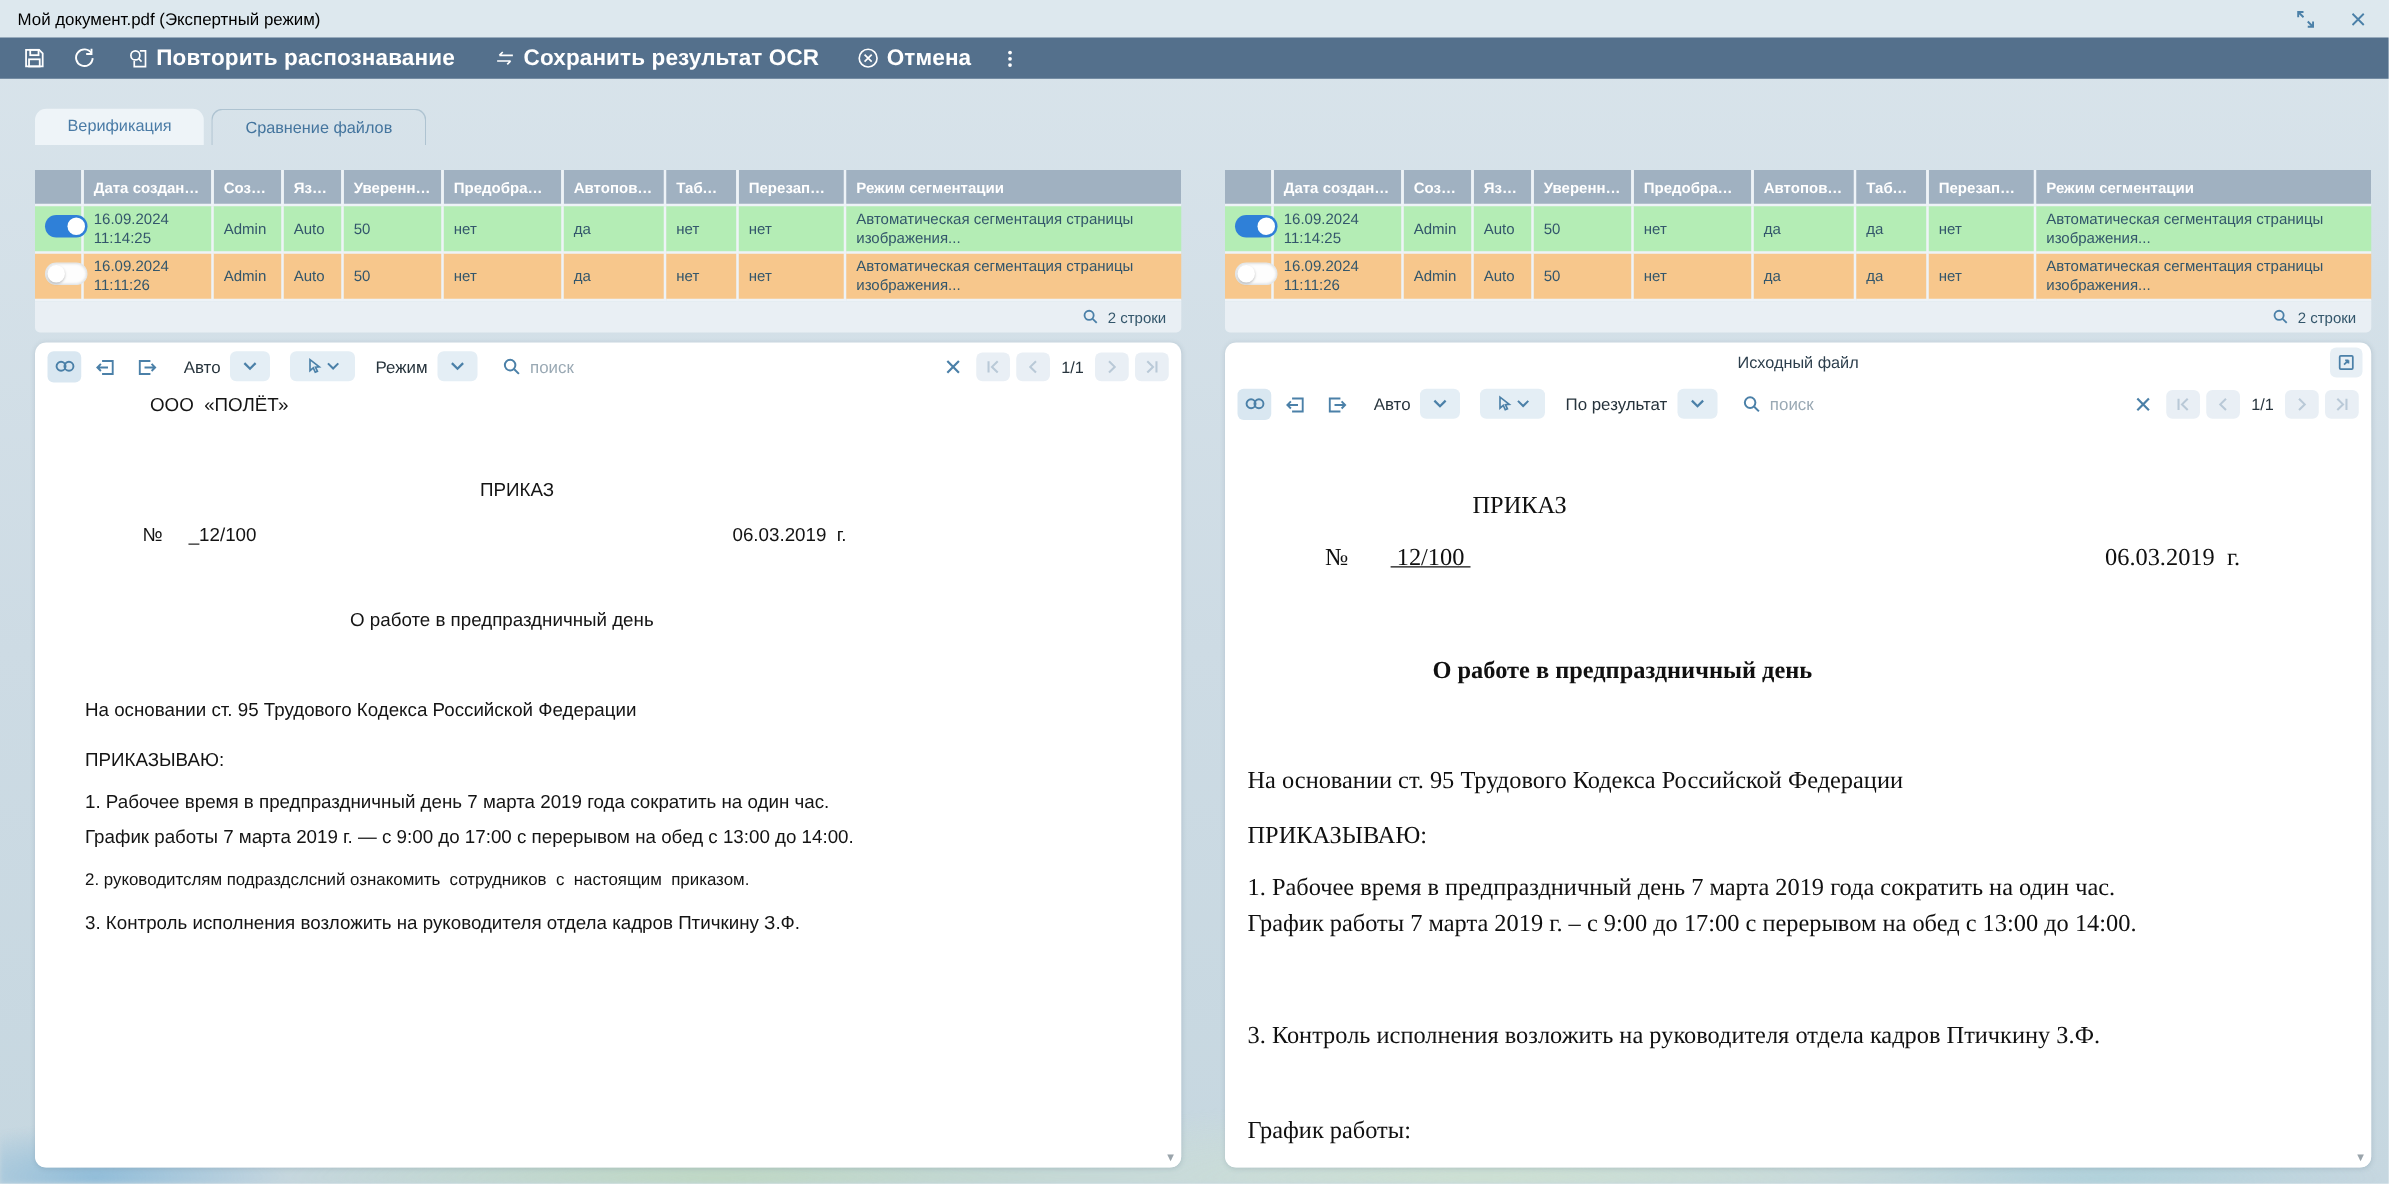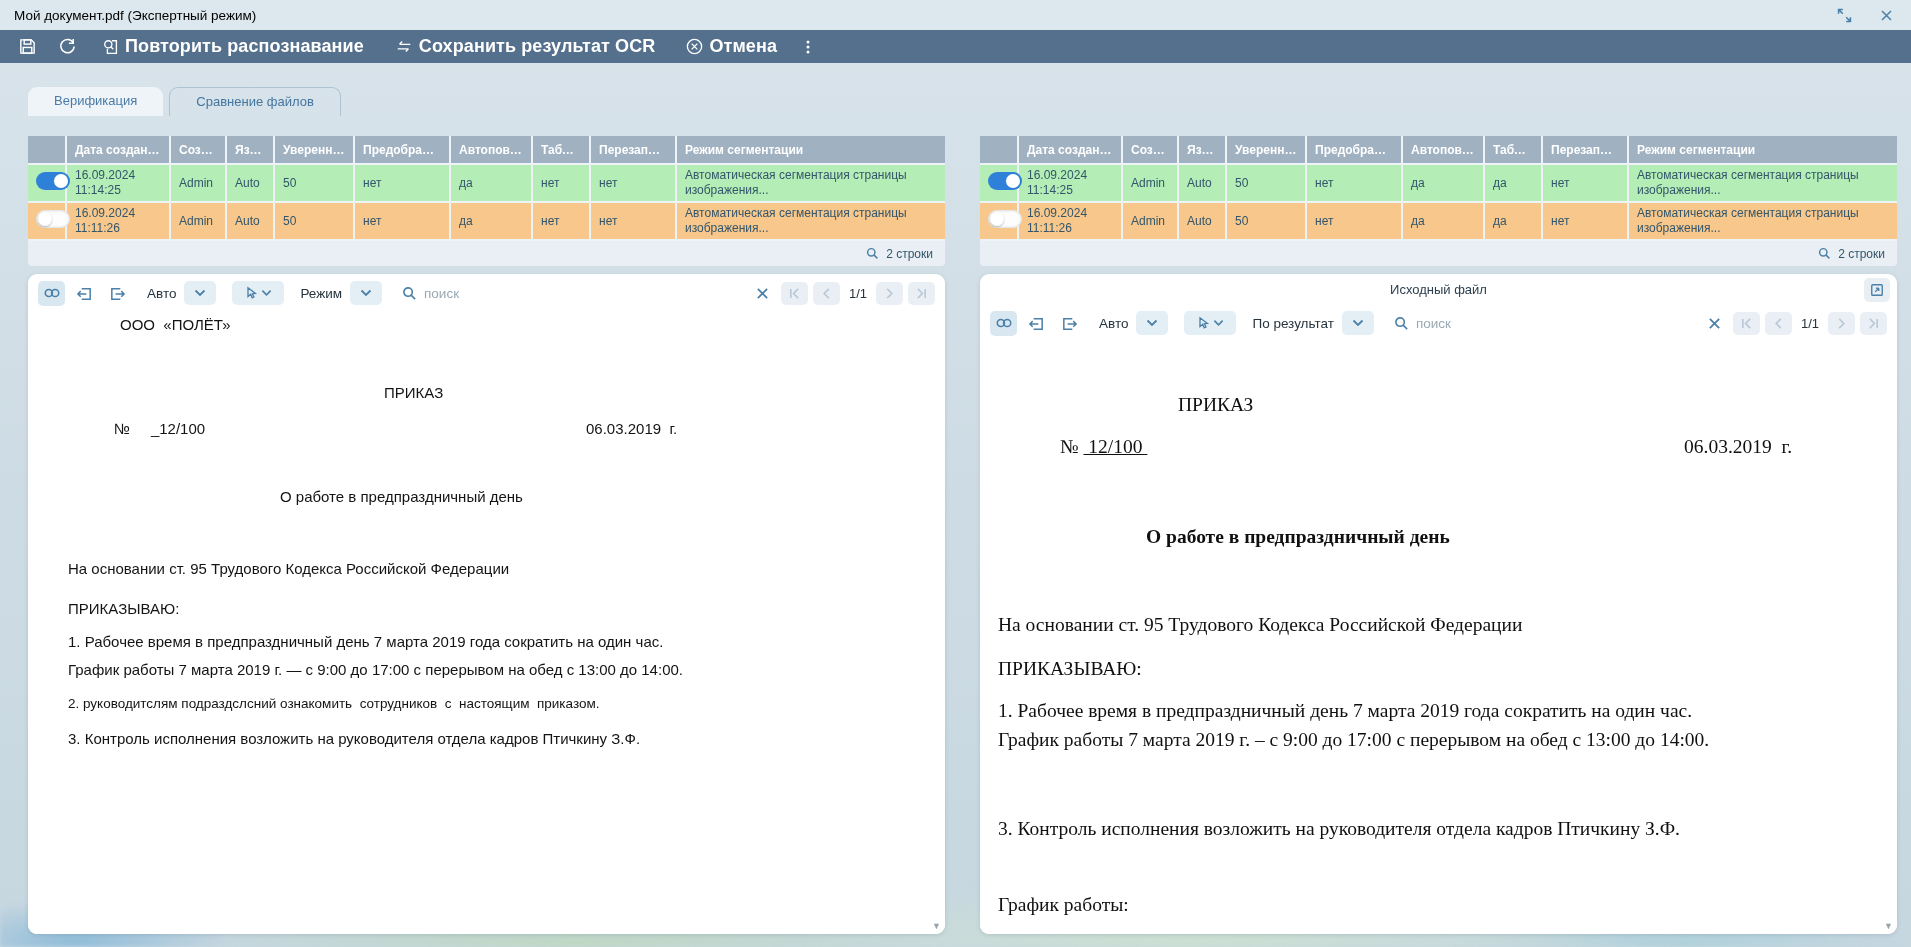--- a/index.html
+++ b/index.html
@@ -114,21 +114,21 @@
   .pag { display:flex; align-items:center; gap:5px; }
   .pag-btn { width:27px; height:23px; border-radius:5px; background:#e9eff5; color:#b9c9d7;
     display:flex; align-items:center; justify-content:center; cursor:pointer; }
   .pag-num { font-size:13px; color:#27343d; margin:0 4px; }
 
   
   .doc { position:relative; flex:1; background:#fff; overflow:hidden; }
   .doc .ln { position:absolute; white-space:pre; }
   .doc-sans { font-family:"Liberation Sans", sans-serif; color:#141414; font-size:15px; }
   .doc-serif { font-family:"Liberation Serif", serif; color:#101010; font-size:19.5px; }
-  .u { text-decoration:underline; }
+  .u { text-decoration:underline;margin-left:29px; }
   .b { font-weight:700; }
   .scroll-hint { position:absolute; right:4px; bottom:3px; color:#9aa4ab; font-size:9px; }
 </style>
 </head>
 <body>
 
 <div class="bg-band"></div>
 
 <div class="titlebar">
   <span class="title">Мой документ.pdf (Экспертный режим)</span>

